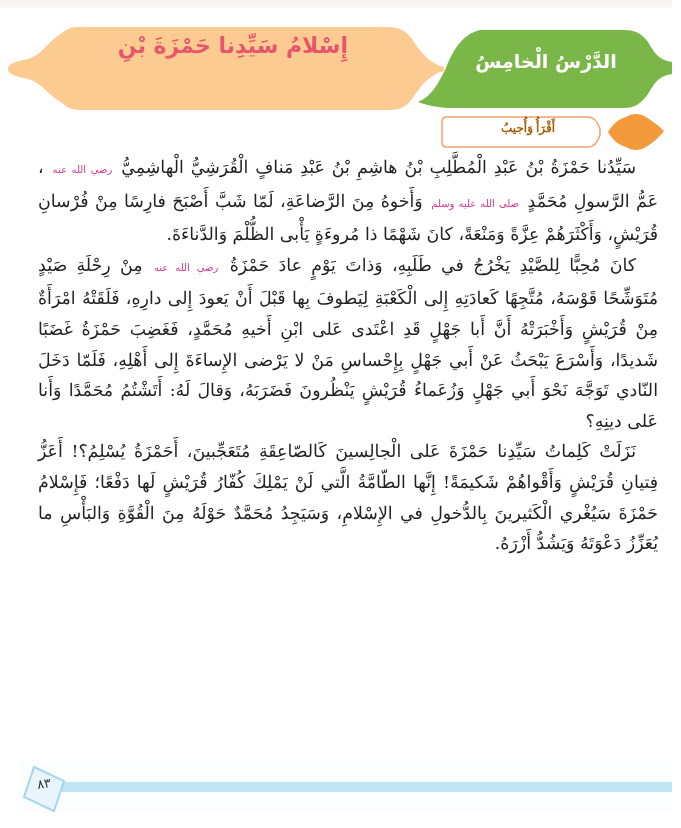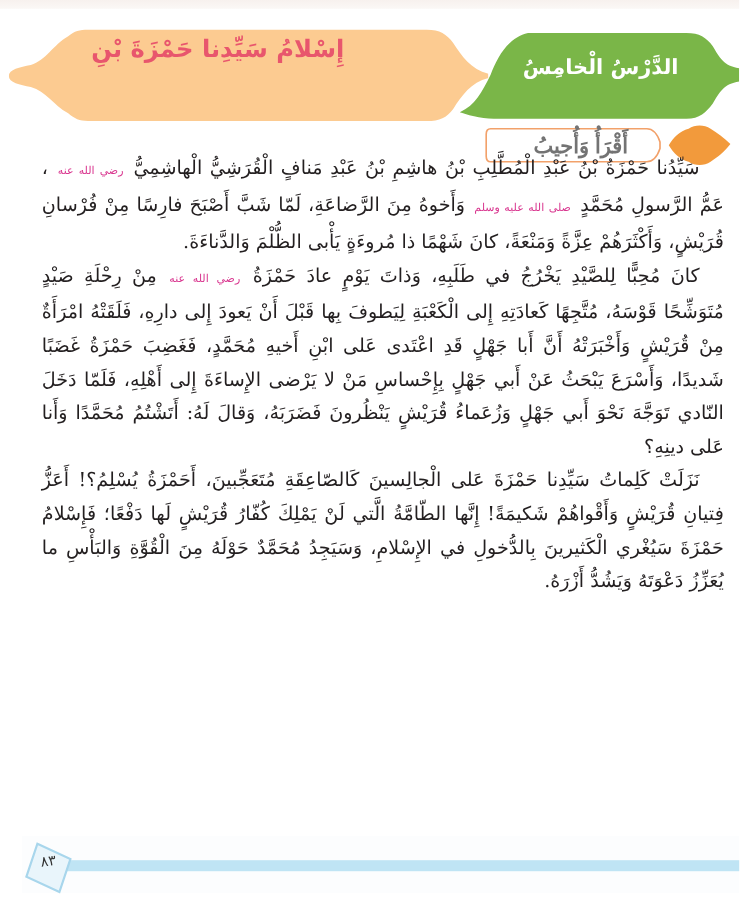--- a/index.html
+++ b/index.html
@@ -11,21 +11,21 @@
     position: absolute; left: 0; top: 0; width: 672px; height: 8px;
     background: linear-gradient(#f7f1ee, #fbf8f6);
   }
   
   .banner-title {
     position: absolute; left: 8px; top: 23px; width: 436px; height: 90px;
   }
   .banner-title svg, .banner-lesson svg, .read-pill svg, .page-badge svg { position: absolute; left: 0; top: 0; }
   .title-text {
     position: absolute; right: 96px; top: 6px; width: 300px;
-    direction: rtl; text-align: center;
+    direction: rtl; text-align: right;
     font-family: "DejaVu Sans", sans-serif; font-weight: bold;
     color: #e8566d; font-size: 22px; line-height: 34px;
   }
   .title-text .honor {
     font-size: 10px; color: #d9368f; margin-right: 6px; vertical-align: middle;
   }
   .banner-lesson {
     position: absolute; left: 418px; top: 22px; width: 254px; height: 92px;
   }
   .lesson-text {
@@ -34,26 +34,26 @@
     font-family: "DejaVu Sans", sans-serif; font-weight: bold;
     color: #ffffff; font-size: 19px;
   }
   
   .read-pill {
     position: absolute; left: 440px; top: 109px; width: 232px; height: 46px;
   }
   .read-text {
     position: absolute; left: 30px; top: 12px; width: 116px;
     direction: rtl; text-align: center;
-    font-family: Liberation Sans, sans-serif; font-weight: bold;
-    color: #737373; font-size: 19px;
+    font-family: Liberation Serif, serif; font-weight: bold;
+    color: #a16207; font-size: 12px;
   }
   
   .content {
-    position: absolute; left: 38px; top: 138px; width: 620px;
+    position: absolute; left: 38px; top: 152px; width: 620px;
     direction: rtl; text-align: justify; text-align-last: right;
     color: #231f20; font-size: 17.4px; line-height: 30.6px;
   }
   .content p { margin: 0; }
   .content p.indent { text-indent: 22px; }
   .honor-inline { font-size: 10px; color: #d9368f; font-family: "DejaVu Sans", sans-serif; padding: 0 2px; }
   
   .footer-bar {
     position: absolute; left: 54px; top: 782px; width: 618px; height: 10px;
     background: #bfe4f4;

